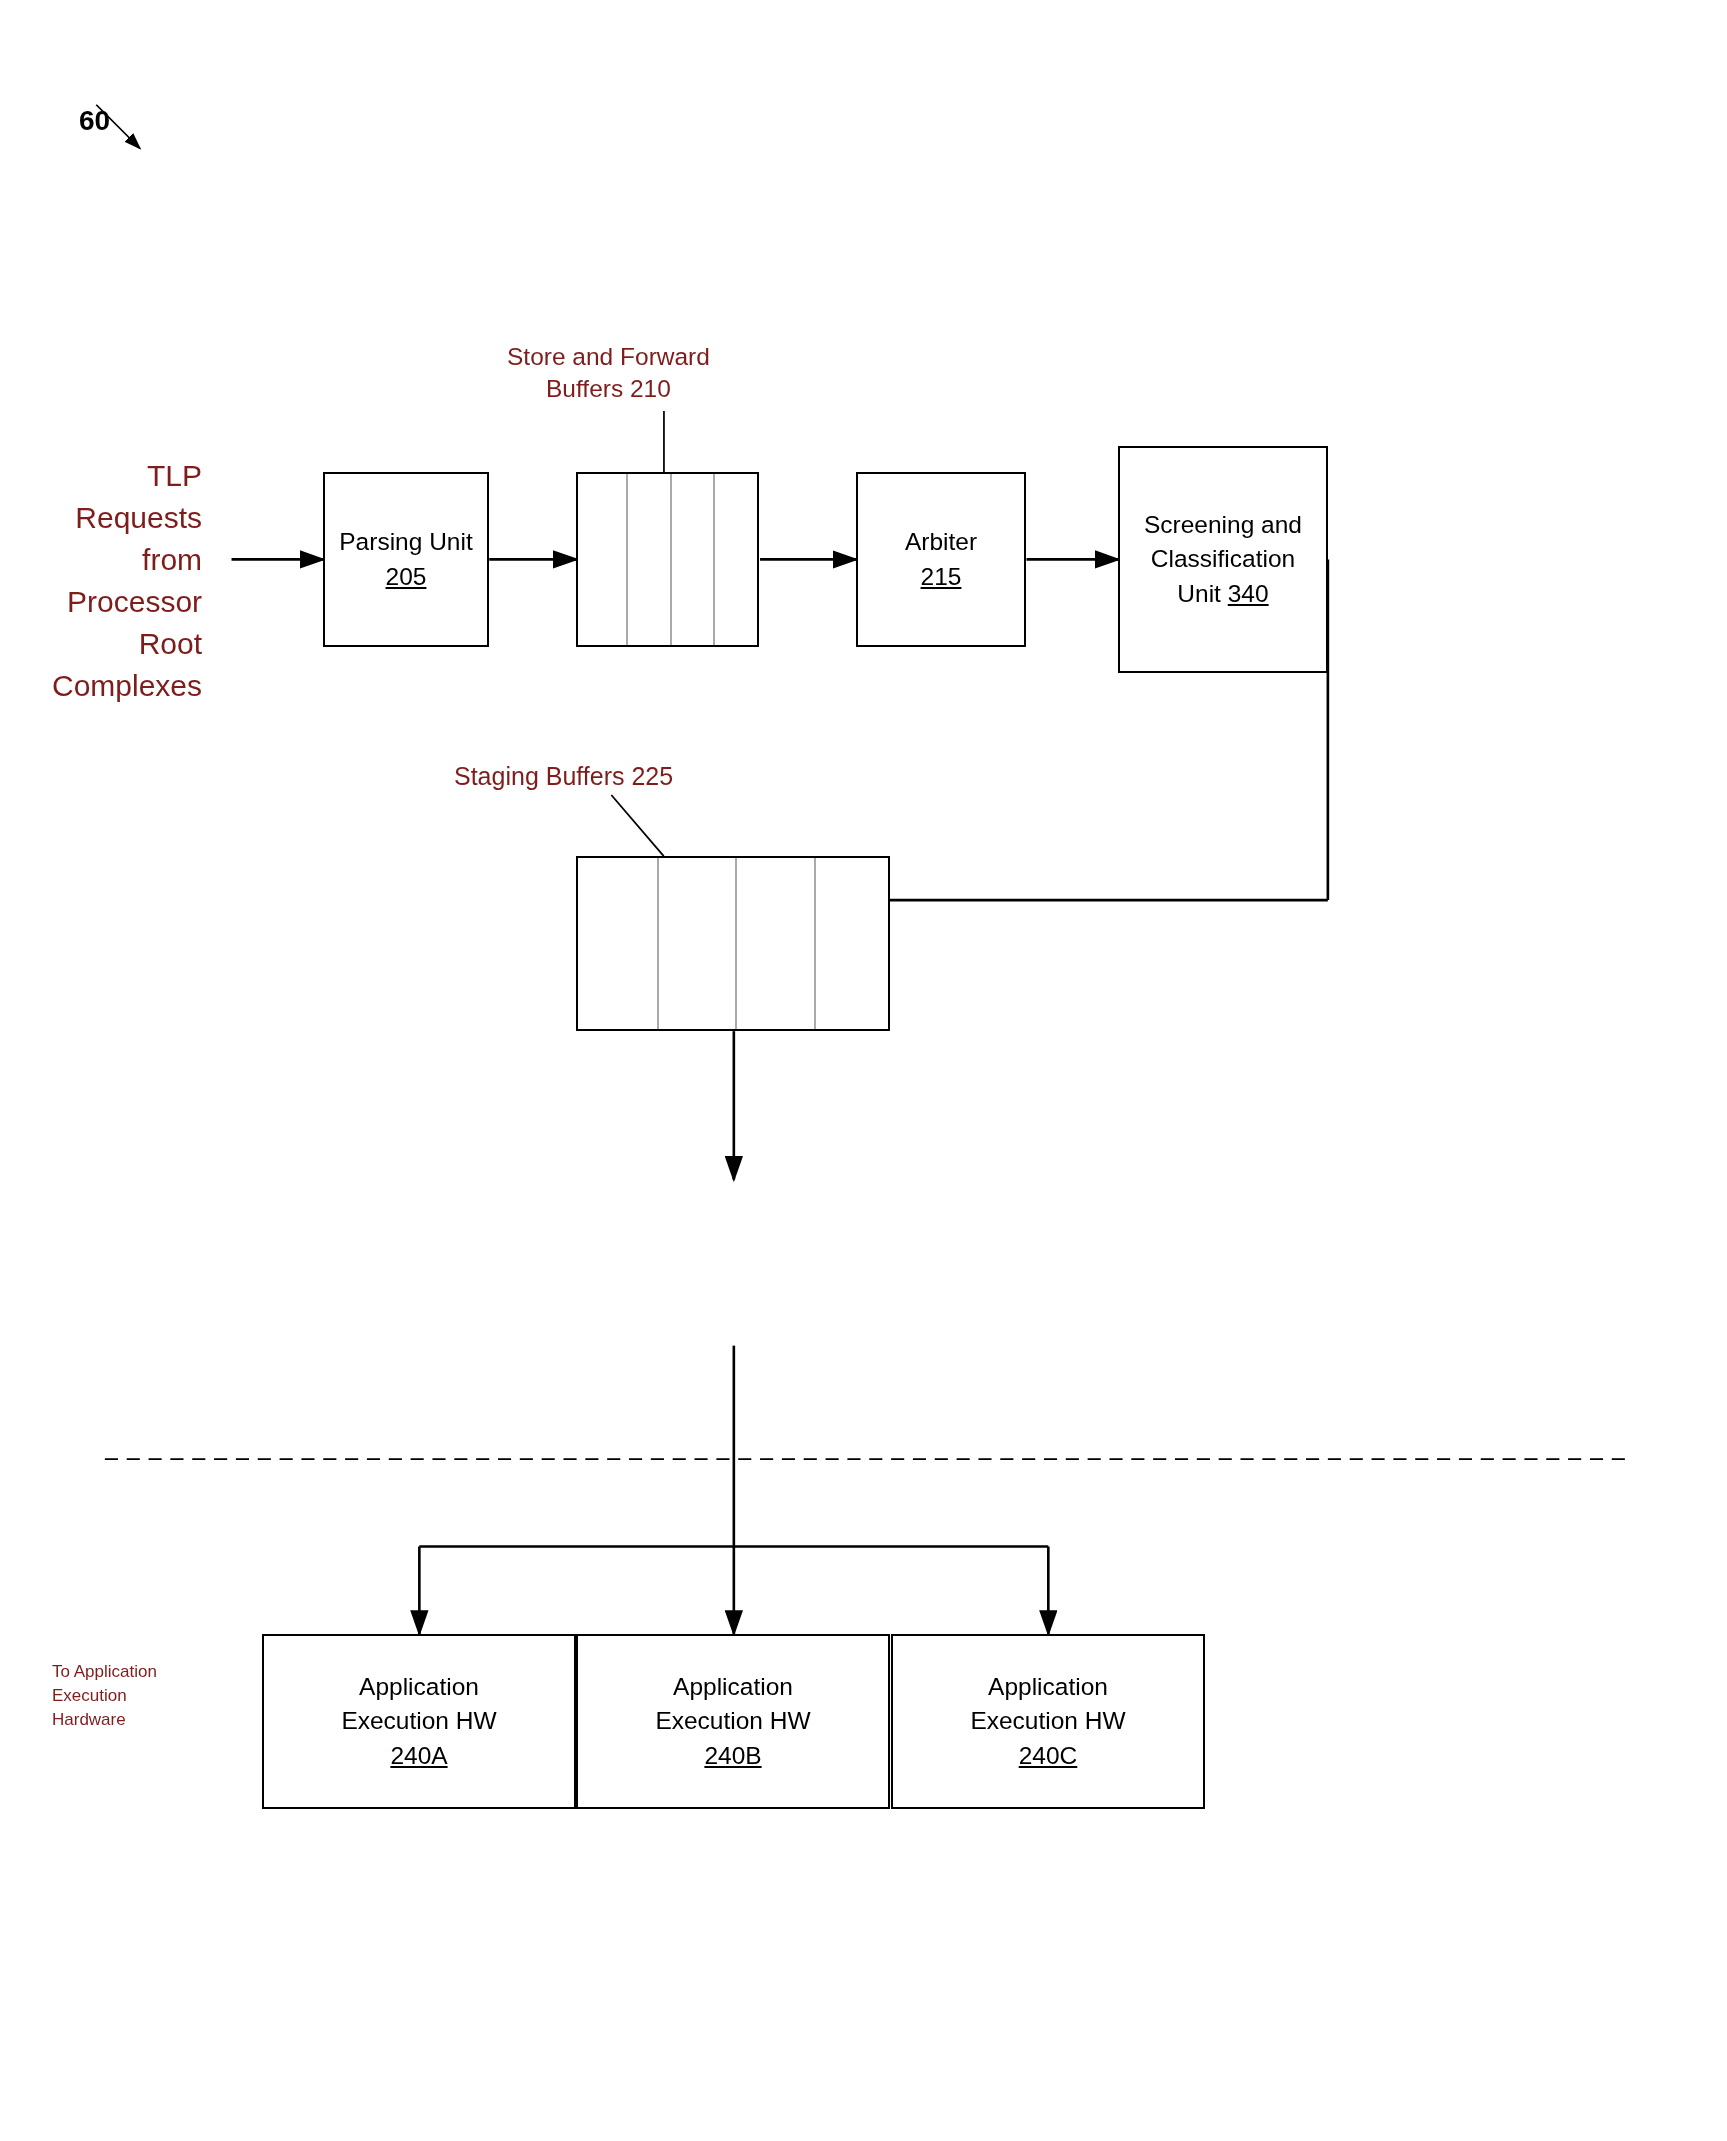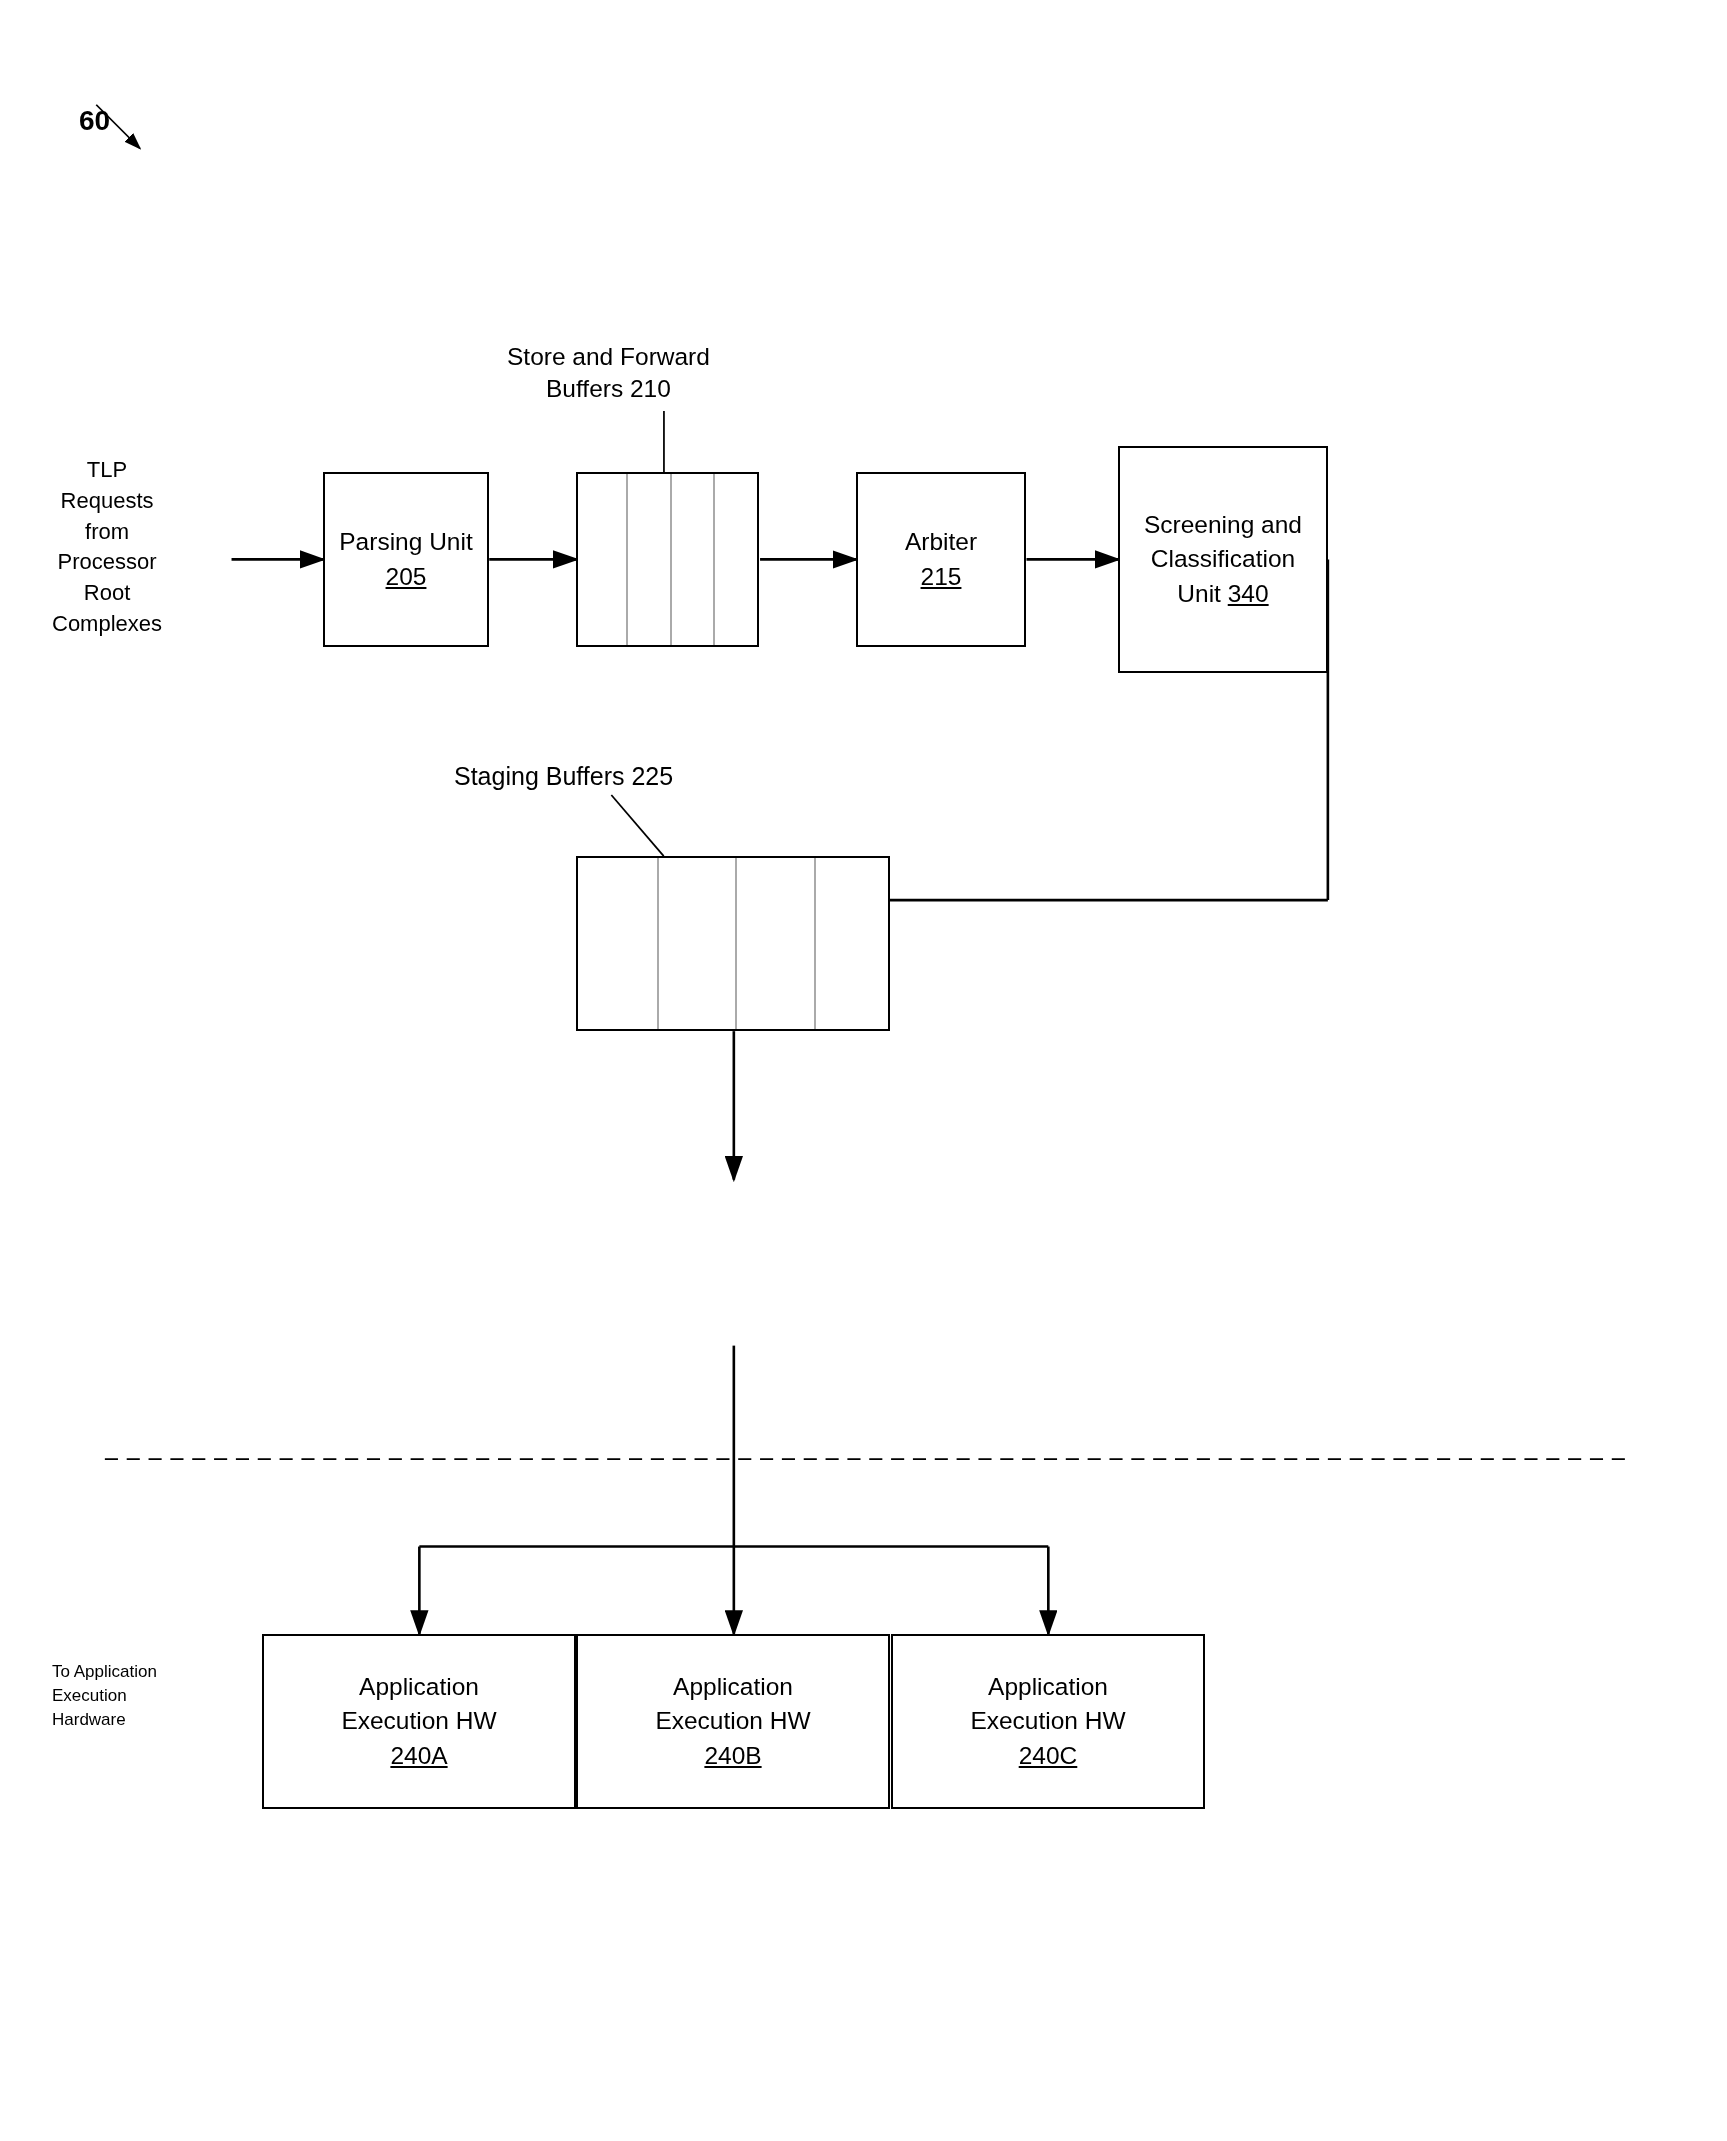--- a/index.html
+++ b/index.html
@@ -16,21 +16,21 @@
       top: 4px;
       left: 0;
       width: 1485px;
       height: 2142px;
       margin-top: 40px;
     }
     .label {
       position: absolute;
       font-size: 24.5px;
       font-family: Arial, sans-serif;
-      color: #000000;
+      color: #7f1d1d;
       line-height: 1.3;
     }
     .box {
       position: absolute;
       border: 2.6px solid #000;
       background: #fff;
       display: flex;
       flex-direction: column;
       align-items: center;
       justify-content: center;
@@ -120,21 +120,21 @@
 
   <svg style="position:absolute;top:52px;left:70px;width:105px;height:70px;" viewBox="0 0 120 80" width="105" height="70">
     <line x1="30" y1="10" x2="80" y2="60" stroke="#000" stroke-width="2" marker-end="url(#arrowhead)"></line>
     <defs>
       <marker id="arrowhead" markerWidth="8" markerHeight="6" refX="7" refY="3" orient="auto">
         <polygon points="0 0, 8 3, 0 6" fill="#000"></polygon>
       </marker>
     </defs>
   </svg>
 
-  <div class="label" style="top:411px; left:52px; font-size:22px; line-height:1.4; text-align:center;">
+  <div class="label" style="top:411px; left:52px; font-size:30px; line-height:1.4; text-align:right;">
     TLP<br>Requests<br>from<br>Processor<br>Root<br>Complexes
   </div>
 
   <div class="label" style="top:297px; left:507px; font-size:24.5px; text-align:center;">
     Store and Forward<br>Buffers 210
   </div>
 
   <svg style="position:absolute;top:0;left:0;width:1728px;height:437px;" viewBox="0 0 1978 500" width="1728" height="437">
     <line x1="760" y1="420" x2="760" y2="490" stroke="#000" stroke-width="2"></line>
   </svg>

